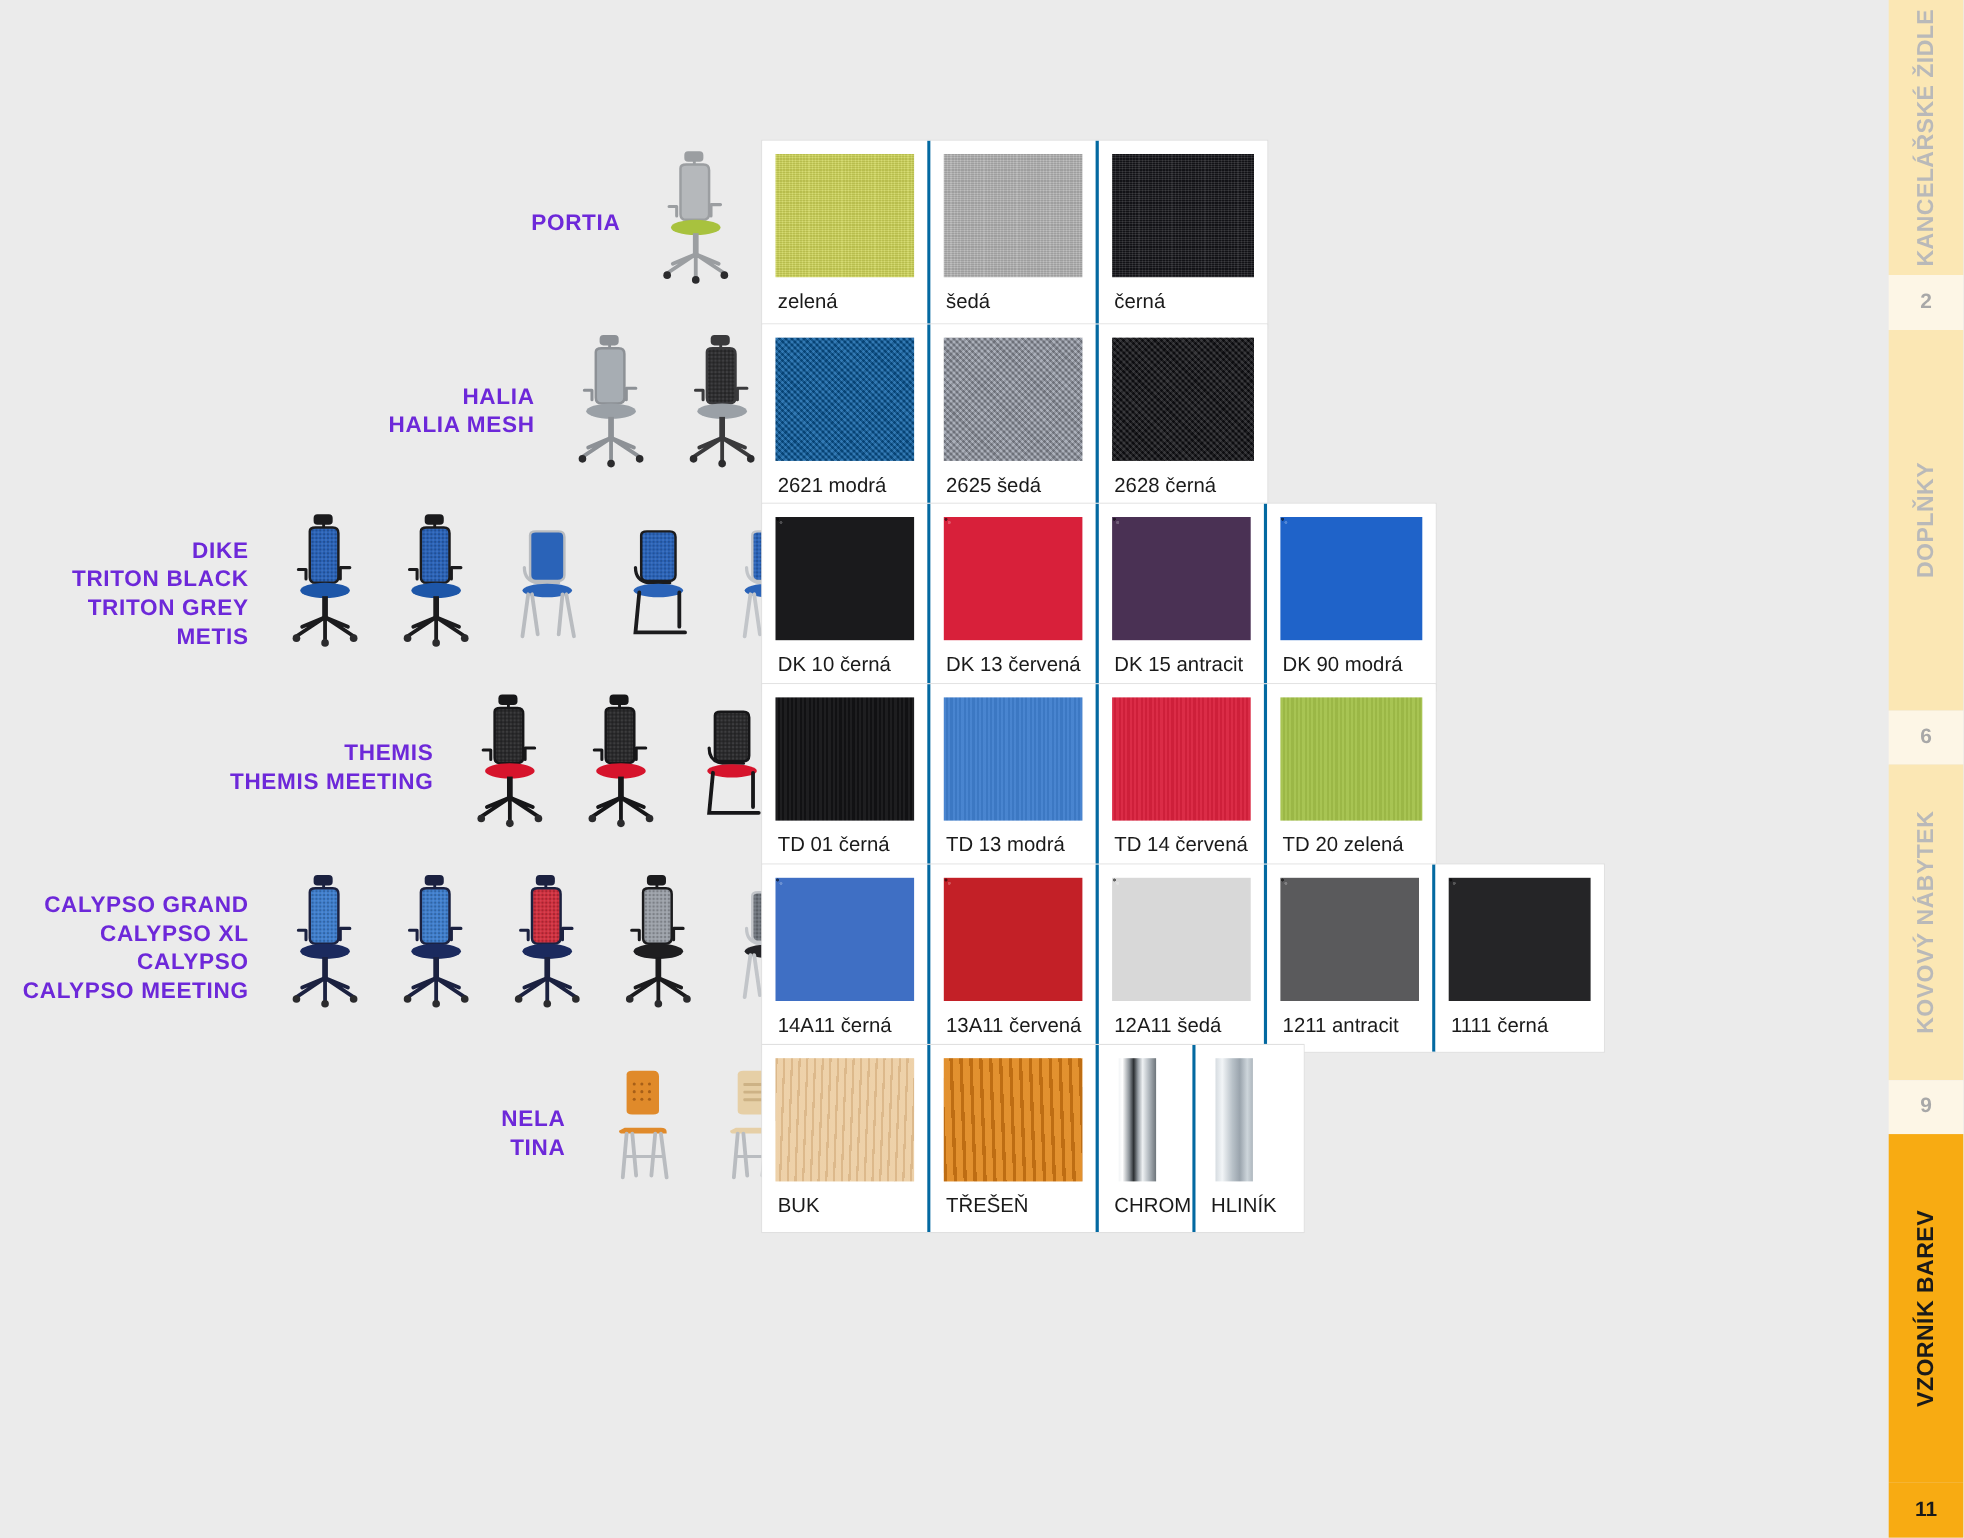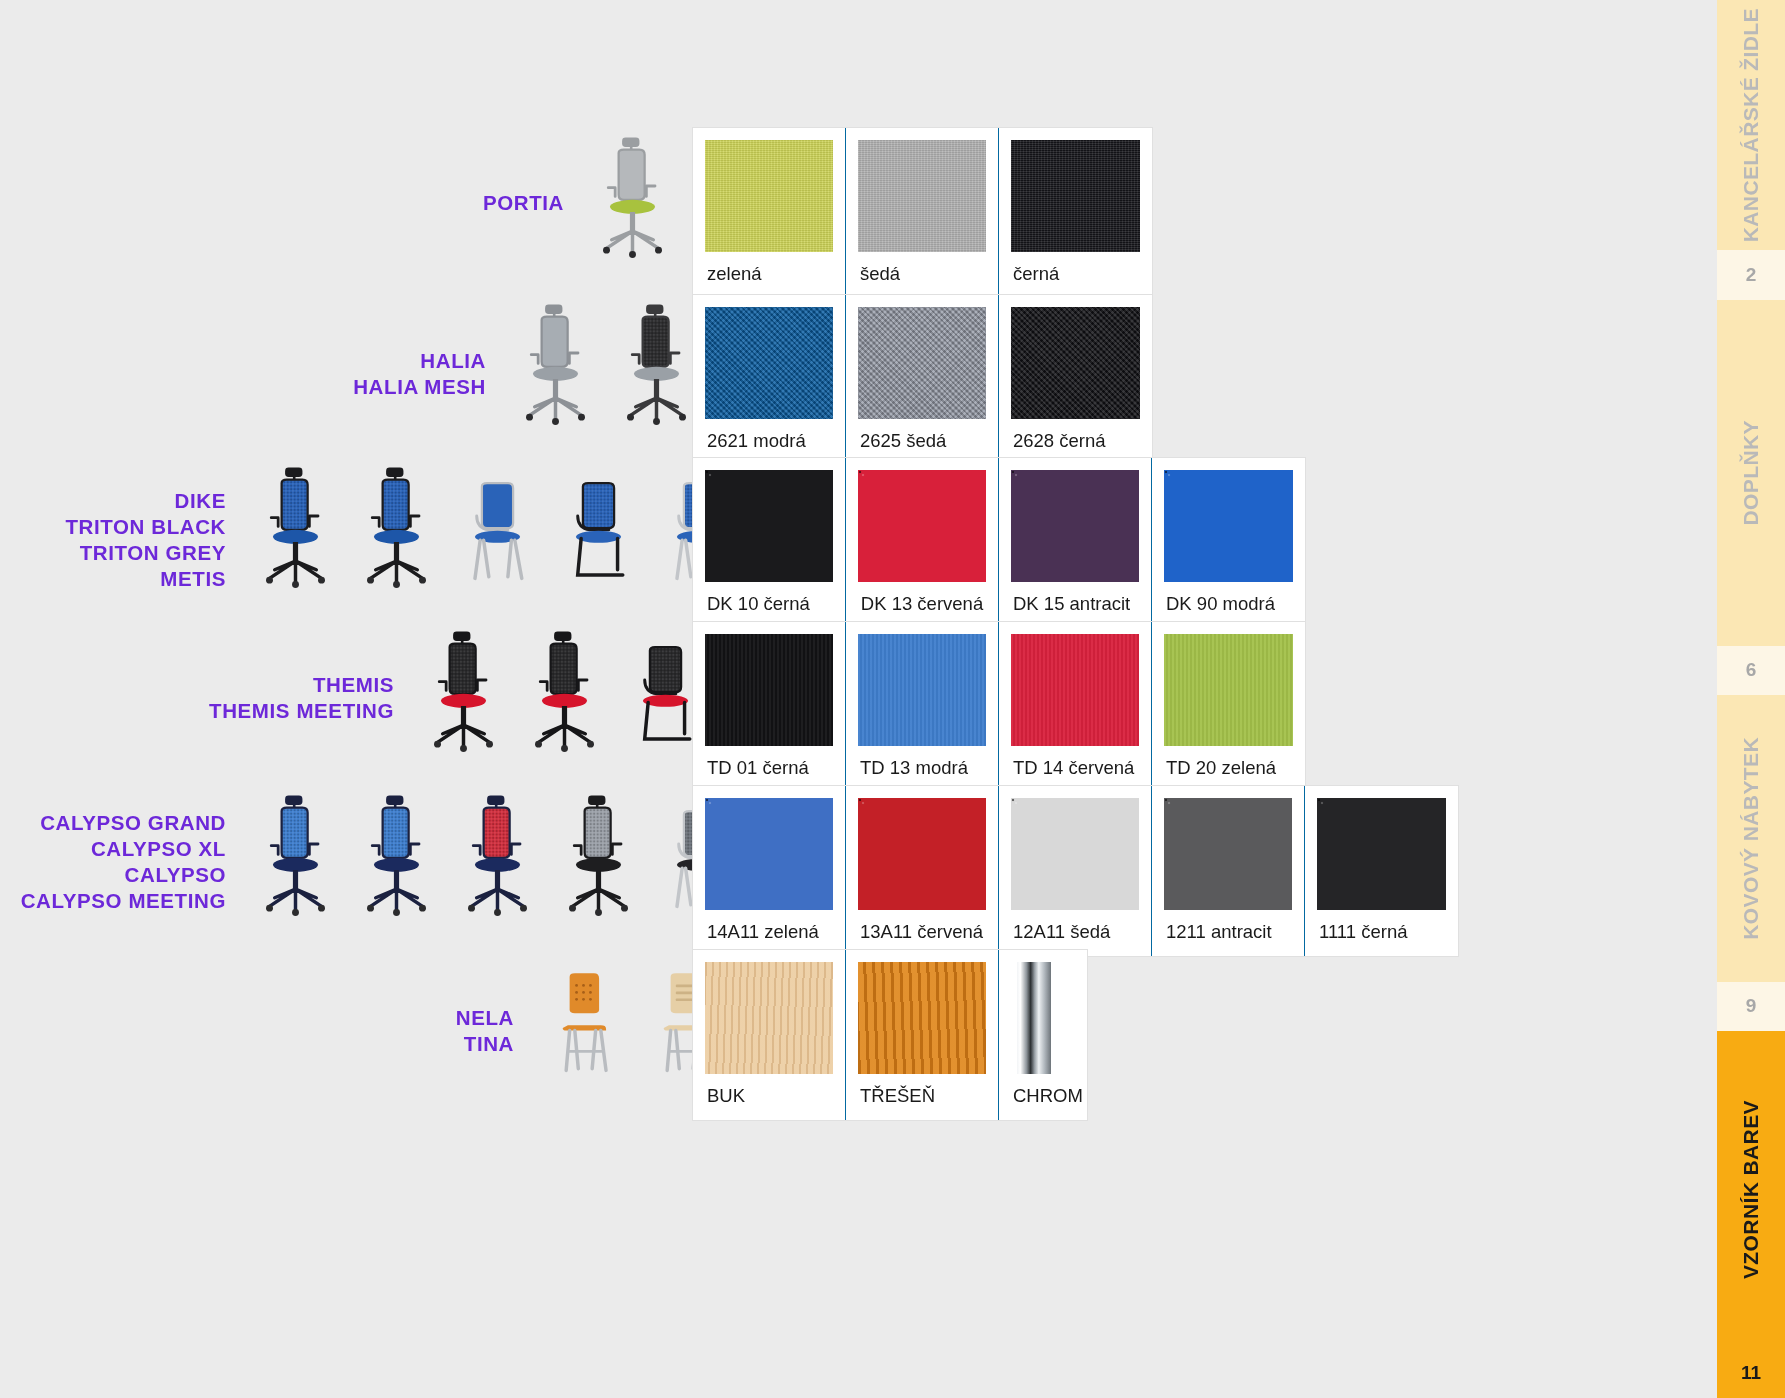--- a/index.html
+++ b/index.html
@@ -72,21 +72,21 @@
   }
 
   
   .swatch-table {
     display: flex;
     background: #ffffff;
     box-shadow: 0 0 0 1px #e0e0e0;
   }
   .swatch-cell {
     background: #ffffff;
-    border-right: 1px solid #0369a1;
+    border-right: 3px solid #0369a1;
     padding: 12px 12px 0 12px;
     display: flex;
     flex-direction: column;
   }
   .swatch-cell:last-child { border-right: none; }
   .swatch-img {
     width: 100%;
     height: 112px;
     background-size: 10px 10px;
   }
@@ -584,21 +584,21 @@
     <path d="M32 26 Q32 22 38 22 L62 22 Q68 22 68 28 L68 68 Q68 74 61 74 L38 74 Q32 74 32 68 Z" fill="url(#vp-calypso-4)" stroke="#c2c5c9" stroke-width="2.6"></path>
     <path d="M26 60 Q26 74 40 76 L62 76" stroke="#c2c5c9" stroke-width="3.4" fill="none" stroke-linecap="round"></path>
     <ellipse cx="50" cy="84" rx="26" ry="7" fill="#232327"></ellipse>
     <path d="M30 88 L24 132 M70 88 L78 132 M34 88 L40 130 M66 88 L62 130" stroke="#c2c5c9" stroke-width="4" fill="none" stroke-linecap="round"></path>
   </svg>
         </div>
       </div>
       <div class="swatch-table" style="position: absolute; top: 786px; left: 693px;">
         <div class="swatch-cell" style="width: 153px;">
           <div class="swatch-img" style="height: 112px; background: radial-gradient(circle at 2px 2px, rgba(0, 0, 0, 0.55) 1.2px, transparent 1.6px), radial-gradient(circle at 5px 5px, rgba(255, 255, 255, 0.22) 1.2px, transparent 1.6px), rgb(63, 111, 196);"></div>
-          <div class="swatch-label">14A11 zelená</div>
+          <div class="swatch-label">14A11 černá</div>
         </div>
         <div class="swatch-cell" style="width: 153px;">
           <div class="swatch-img" style="height: 112px; background: radial-gradient(circle at 2px 2px, rgba(0, 0, 0, 0.55) 1.2px, transparent 1.6px), radial-gradient(circle at 5px 5px, rgba(255, 255, 255, 0.22) 1.2px, transparent 1.6px), rgb(195, 32, 39);"></div>
           <div class="swatch-label">13A11 červená</div>
         </div>
         <div class="swatch-cell" style="width: 153px;">
           <div class="swatch-img" style="height: 112px; background: radial-gradient(circle at 2px 2px, rgba(0, 0, 0, 0.55) 1.2px, transparent 1.6px), radial-gradient(circle at 5px 5px, rgba(255, 255, 255, 0.22) 1.2px, transparent 1.6px), rgb(216, 216, 216);"></div>
           <div class="swatch-label">12A11 šedá</div>
         </div>
         <div class="swatch-cell" style="width: 153px;">
@@ -654,20 +654,24 @@
           <div class="swatch-label">BUK</div>
         </div>
         <div class="swatch-cell" style="width: 153px;">
           <div class="swatch-img" style="height: 112px; background: repeating-linear-gradient(88deg, rgba(120, 55, 0, 0.28) 0px, rgba(120, 55, 0, 0.28) 3px, rgba(255, 190, 110, 0.25) 3px, rgba(255, 190, 110, 0.25) 9px), rgb(217, 130, 26);"></div>
           <div class="swatch-label">TŘEŠEŇ</div>
         </div>
         <div class="swatch-cell" style="width: 88px;">
           <div class="swatch-img" style="height: 112px; background: linear-gradient(90deg, rgb(242, 244, 246) 0%, rgb(255, 255, 255) 10%, rgb(142, 149, 155) 28%, rgb(44, 48, 51) 40%, rgb(154, 161, 167) 52%, rgb(238, 241, 243) 64%, rgb(180, 187, 193) 80%, rgb(109, 116, 122) 100%); width: 34px; margin-left: 6px;"></div>
           <div class="swatch-label">CHROM</div>
         </div>
+        <div class="swatch-cell" style="width: 98px;">
+          <div class="swatch-img" style="height: 112px; background: linear-gradient(90deg, rgb(214, 220, 225) 0%, rgb(242, 245, 247) 18%, rgb(185, 194, 201) 45%, rgb(154, 164, 173) 65%, rgb(205, 213, 219) 85%, rgb(174, 183, 190) 100%); width: 34px; margin-left: 6px;"></div>
+          <div class="swatch-label">HLINÍK</div>
+        </div>
       </div>
     </div>
 
   <div id="tab-rail">
       <div class="rail-section" style="height: 262px;">
         <span class="rail-text">KANCELÁŘSKÉ ŽIDLE</span>
       </div>
       <div class="rail-num">2</div>
       <div class="rail-section" style="height: 362px;">
         <span class="rail-text">DOPLŇKY</span>

